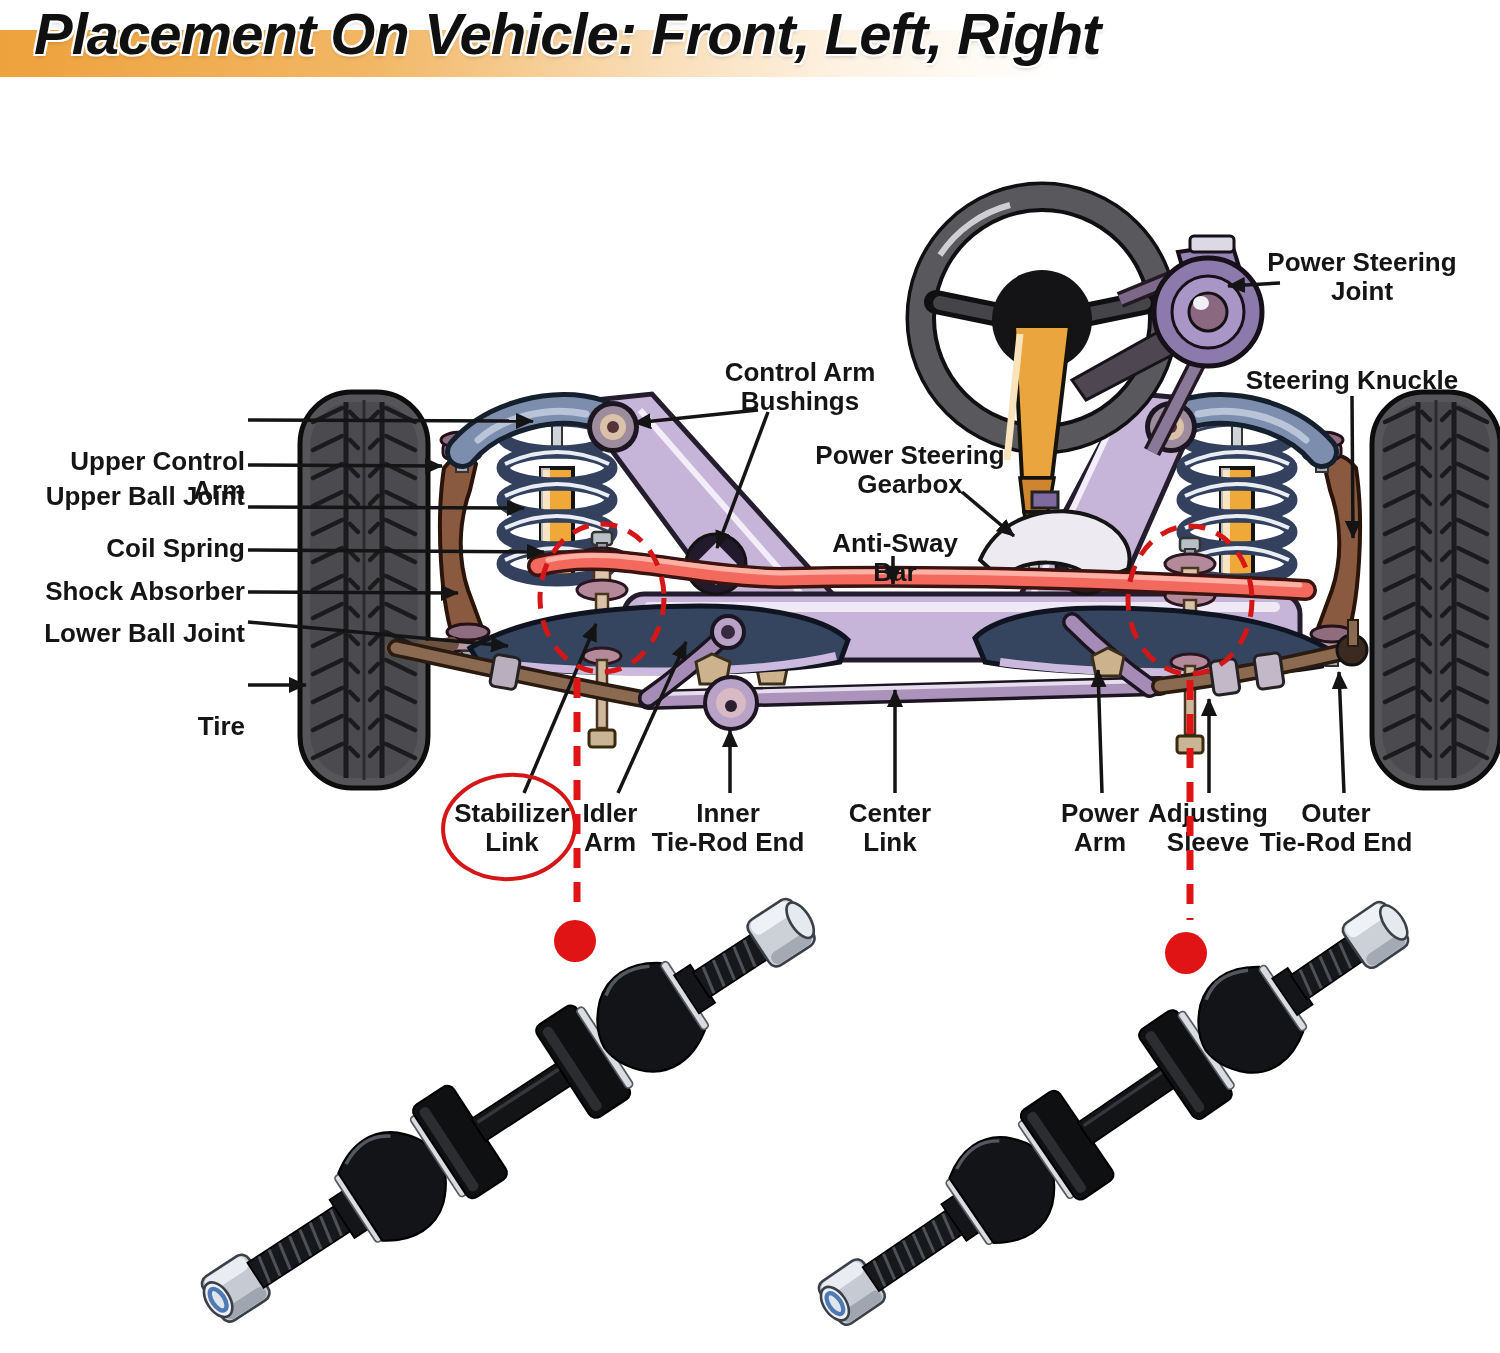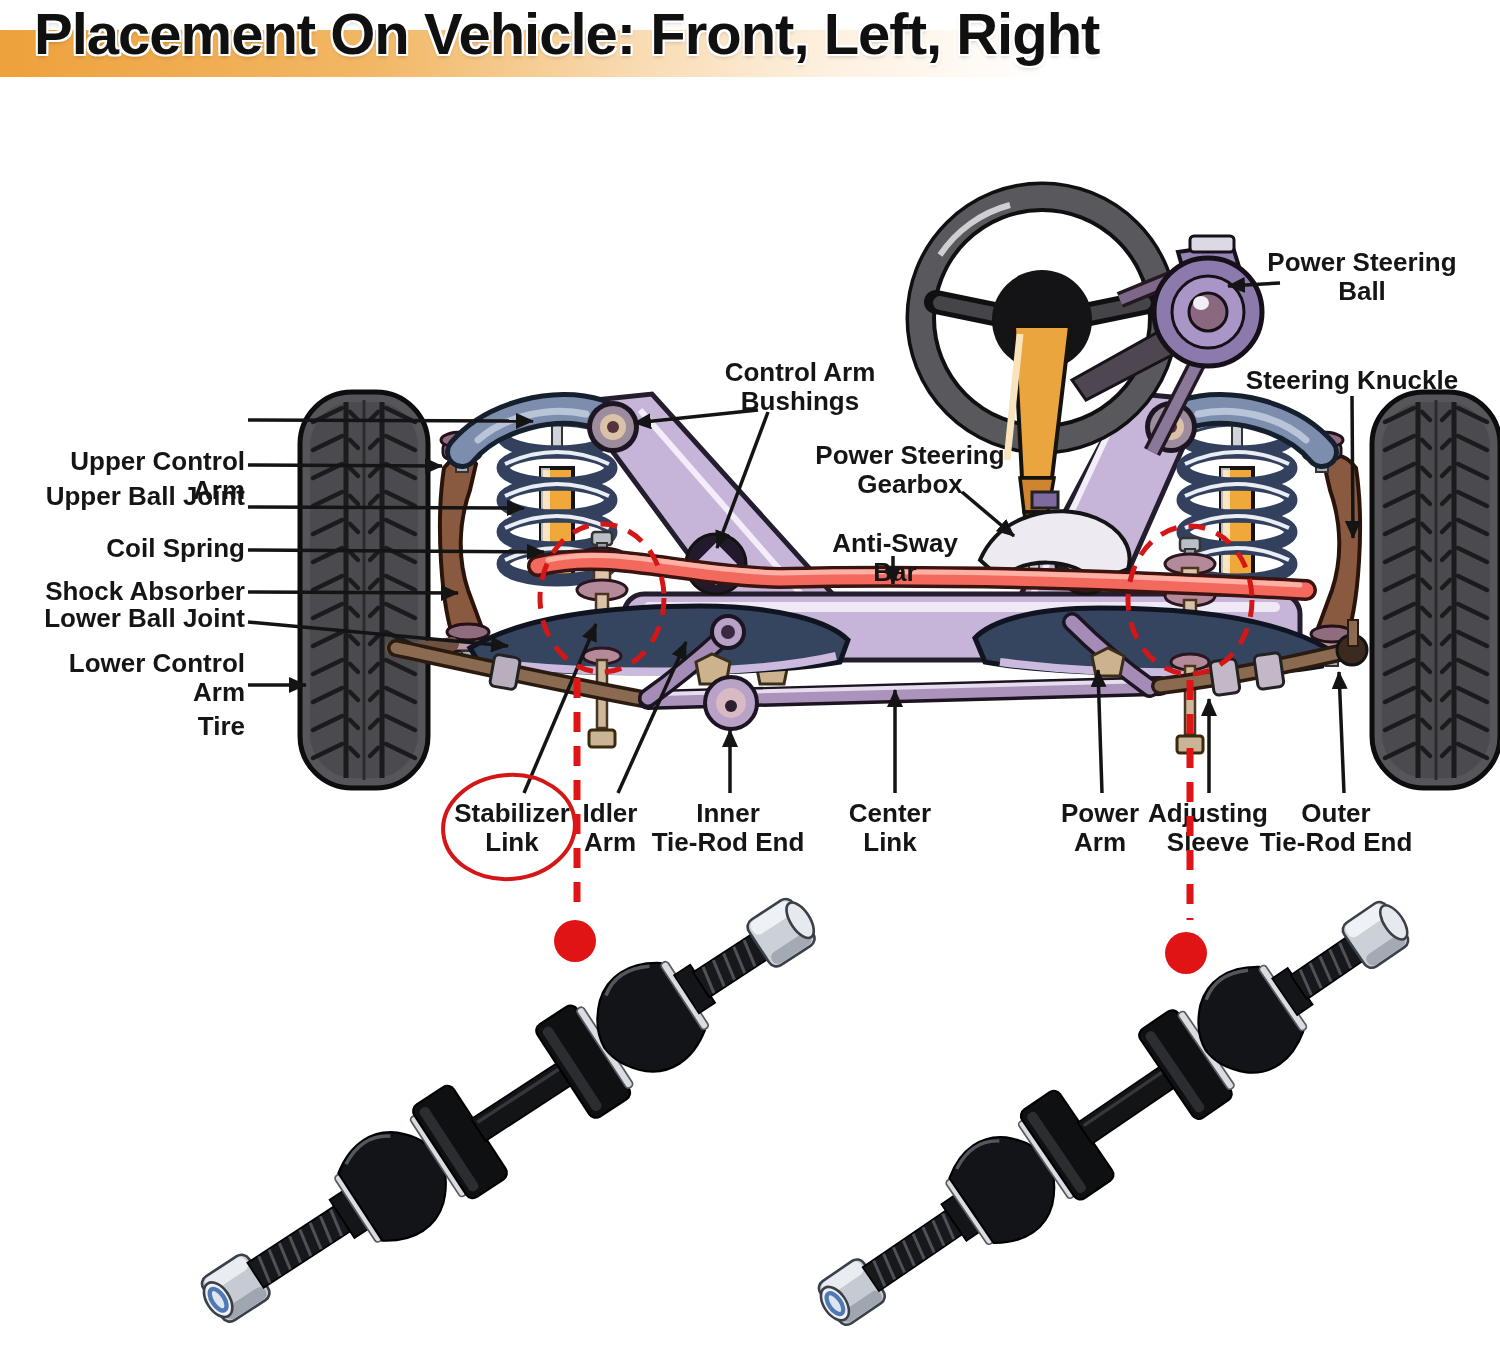--- a/index.html
+++ b/index.html
@@ -2,21 +2,21 @@
 <html><head>
 <meta charset="utf-8">
 <style>
   html,body{margin:0;padding:0;background:#ffffff;}
   #stage{position:relative;width:1500px;height:1353px;background:#fff;overflow:hidden;
          font-family:"Liberation Sans",sans-serif;}
   #title-band{position:absolute;left:0;top:30px;width:1240px;height:47px;
     background:linear-gradient(to right,#eea13c 0%,#f2b765 30%,#f9dcb4 52%,#fdf2e2 68%,#ffffff 85%);}
   #page-title{position:absolute;left:34px;top:0px;width:1460px;
     font-size:58px;font-weight:700;letter-spacing:-1px;color:#101010;white-space:nowrap;
-    text-shadow:-2px -2px 0 #fff,2px -2px 0 #fff,-2px 2px 0 #fff,2px 2px 0 #fff,0 3px 4px rgba(0,0,0,.18);}
+    text-shadow:-2px -2px 0 #fff,2px -2px 0 #fff,-2px 2px 0 #fff,2px 2px 0 #fff,0 3px 4px rgba(0,0,0,.18);font-style:italic;}
   svg.layer{position:absolute;left:0;top:0;width:1500px;height:1353px;}
   #base-art{z-index:1;}
   .lbl{position:absolute;z-index:3;font-size:26px;font-weight:700;color:#151515;line-height:29px;}
   .lbl.r{text-align:right;margin-top:42px;}
   .lbl.c{text-align:center;}
   #red-overlay{z-index:6;pointer-events:none;}
 </style>
 </head>
 <body>
 
@@ -323,31 +323,30 @@
     </g>
 
     <use href="#slp" transform="translate(213,1303) rotate(-33.1) scale(0.875)"></use>
     <use href="#slp" transform="translate(830,1307) rotate(-34.3) scale(0.852)"></use>
   </svg>
 
   <div class="lbl r" style="left:20px;top:405px;width:225px">Upper Control Arm</div>
   <div class="lbl r" style="left:20px;top:440px;width:225px">Upper Ball Joint</div>
   <div class="lbl r" style="left:20px;top:492px;width:225px">Coil Spring</div>
   <div class="lbl r" style="left:20px;top:535px;width:225px">Shock Absorber</div>
-  <div class="lbl r" style="left:20px;top:562px;width:225px">Lower Ball Joint</div>
-  <div class="lbl r" style="left:20px;top:607px;width:225px">Lower Control Arm</div>
+  <div class="lbl r" style="left:20px;top:577px;width:225px">Lower Ball Joint</div>
   <div class="lbl r" style="left:20px;top:670px;width:225px">Tire</div>
 
   <div class="lbl c" style="left:680px;top:358px;width:240px">
     <div>Control Arm</div>
     <div>Bushings</div>
   </div>
   <div class="lbl c" style="left:1232px;top:248px;width:260px">
     <div>Power Steering</div>
-    <div>Ball</div>
+    <div>Joint</div>
   </div>
   <div class="lbl c" style="left:1232px;top:366px;width:240px">Steering Knuckle</div>
   <div class="lbl c" style="left:790px;top:441px;width:240px">
     <div>Power Steering</div>
     <div>Gearbox</div>
   </div>
   <div class="lbl c" style="left:775px;top:529px;width:240px">
     <div>Anti-Sway</div>
     <div>Bar</div>
   </div>

